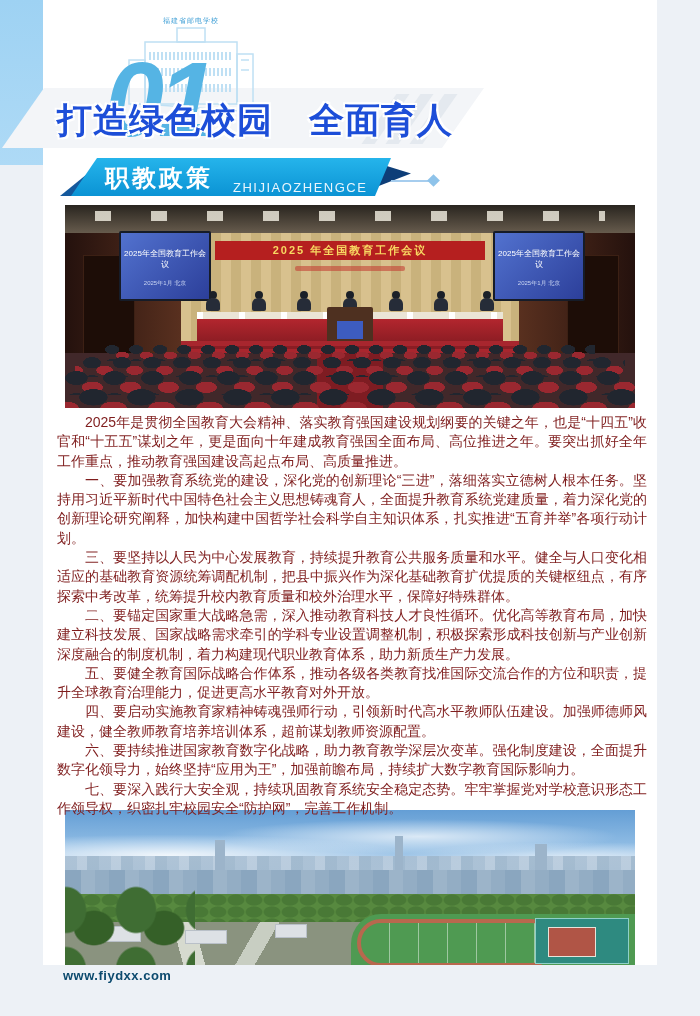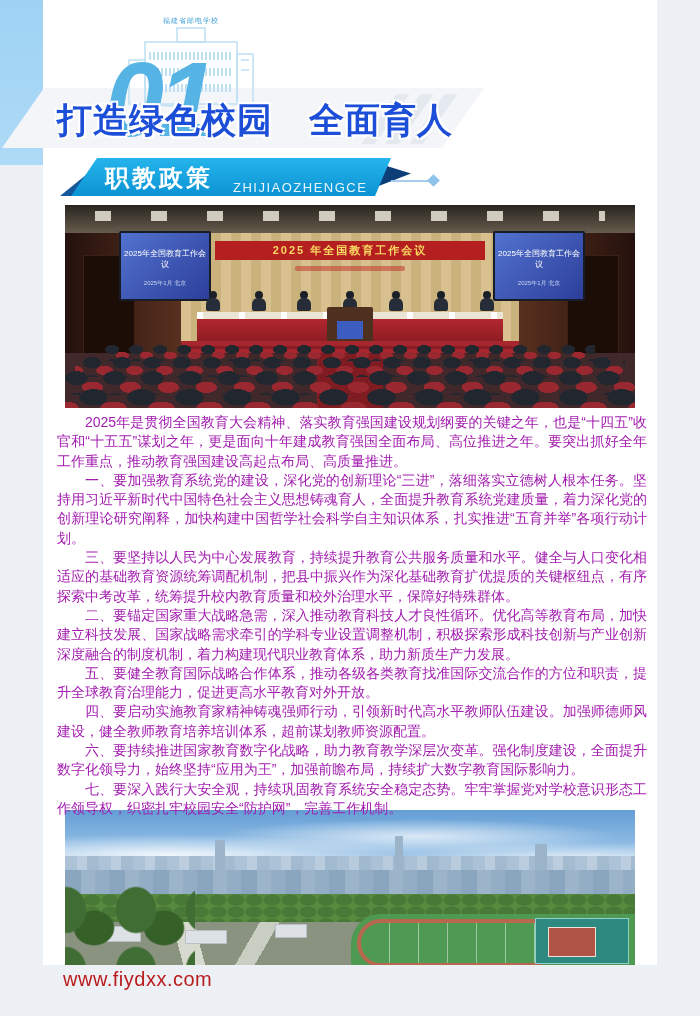--- a/index.html
+++ b/index.html
@@ -73,21 +73,21 @@
     background:linear-gradient(180deg,#a02028,#791820);
     background-image:repeating-linear-gradient(180deg,#a8262e 0 5px,#8a1d24 5px 8px);}
   #conf-floor{position:absolute;left:0;top:148px;width:570px;height:55px;background:#41282a;}
   #conf-aisle{position:absolute;left:252px;top:148px;width:66px;height:55px;background:#7e1c22;}
   .crowd{position:absolute;background-repeat:repeat;
     background-image:
       radial-gradient(closest-side at 30% 32%,#21262f 97%,transparent),
       radial-gradient(closest-side at 72% 74%,#9a2830 97%,transparent);}
   
   #body-text{position:absolute;left:14px;top:413px;width:590px;font-size:14px;line-height:19.3px;
-    text-align:justify;color:#a21caf;z-index:2;}
+    text-align:justify;color:#7f1d1d;z-index:2;}
   #body-text p{margin:0;text-indent:2em;}
   
   #campus{position:absolute;left:22px;top:810px;width:570px;height:155px;overflow:hidden;background:#8fbce4;}
   #sky{position:absolute;left:0;top:0;width:570px;height:78px;
     background:linear-gradient(180deg,#649ed5 0%,#8fbce4 45%,#d4e5f3 100%);}
   #clouds{position:absolute;left:0;top:0;width:570px;height:78px;
     background:
       radial-gradient(60% 38% at 18% 58%,rgba(255,255,255,.85),transparent 70%),
       radial-gradient(50% 32% at 62% 34%,rgba(255,255,255,.7),transparent 70%),
       radial-gradient(45% 30% at 90% 62%,rgba(255,255,255,.65),transparent 70%);}
@@ -115,21 +115,21 @@
     border:1px solid #e8e4da;}
   #trees-left{position:absolute;left:-20px;top:76px;width:150px;height:85px;
     background:
       radial-gradient(closest-side at 30% 40%,#3f6d33 92%,transparent),
       radial-gradient(closest-side at 70% 70%,#356028 92%,transparent);
     background-size:70px 60px;}
   #trees-bottom{position:absolute;left:0;top:138px;width:570px;height:17px;
     background-image:radial-gradient(closest-side at 50% 0%,#2f5a2d 95%,transparent);
     background-size:26px 17px;}
   
-  #footer-url{position:absolute;left:63px;top:968px;font-size:20px;color:#b91c1c;letter-spacing:.5px;}
+  #footer-url{position:absolute;left:63px;top:968px;font-size:13px;color:#0c4a6e;letter-spacing:.5px;font-weight:bold;}
 </style>
 </head>
 <body>
 
 <div id="canvas">
   <div id="white-page"></div>
   <div id="topleft-bar"></div>
 
   <div style="position:absolute;left:43px;top:0;width:614px;height:743px;">
 

